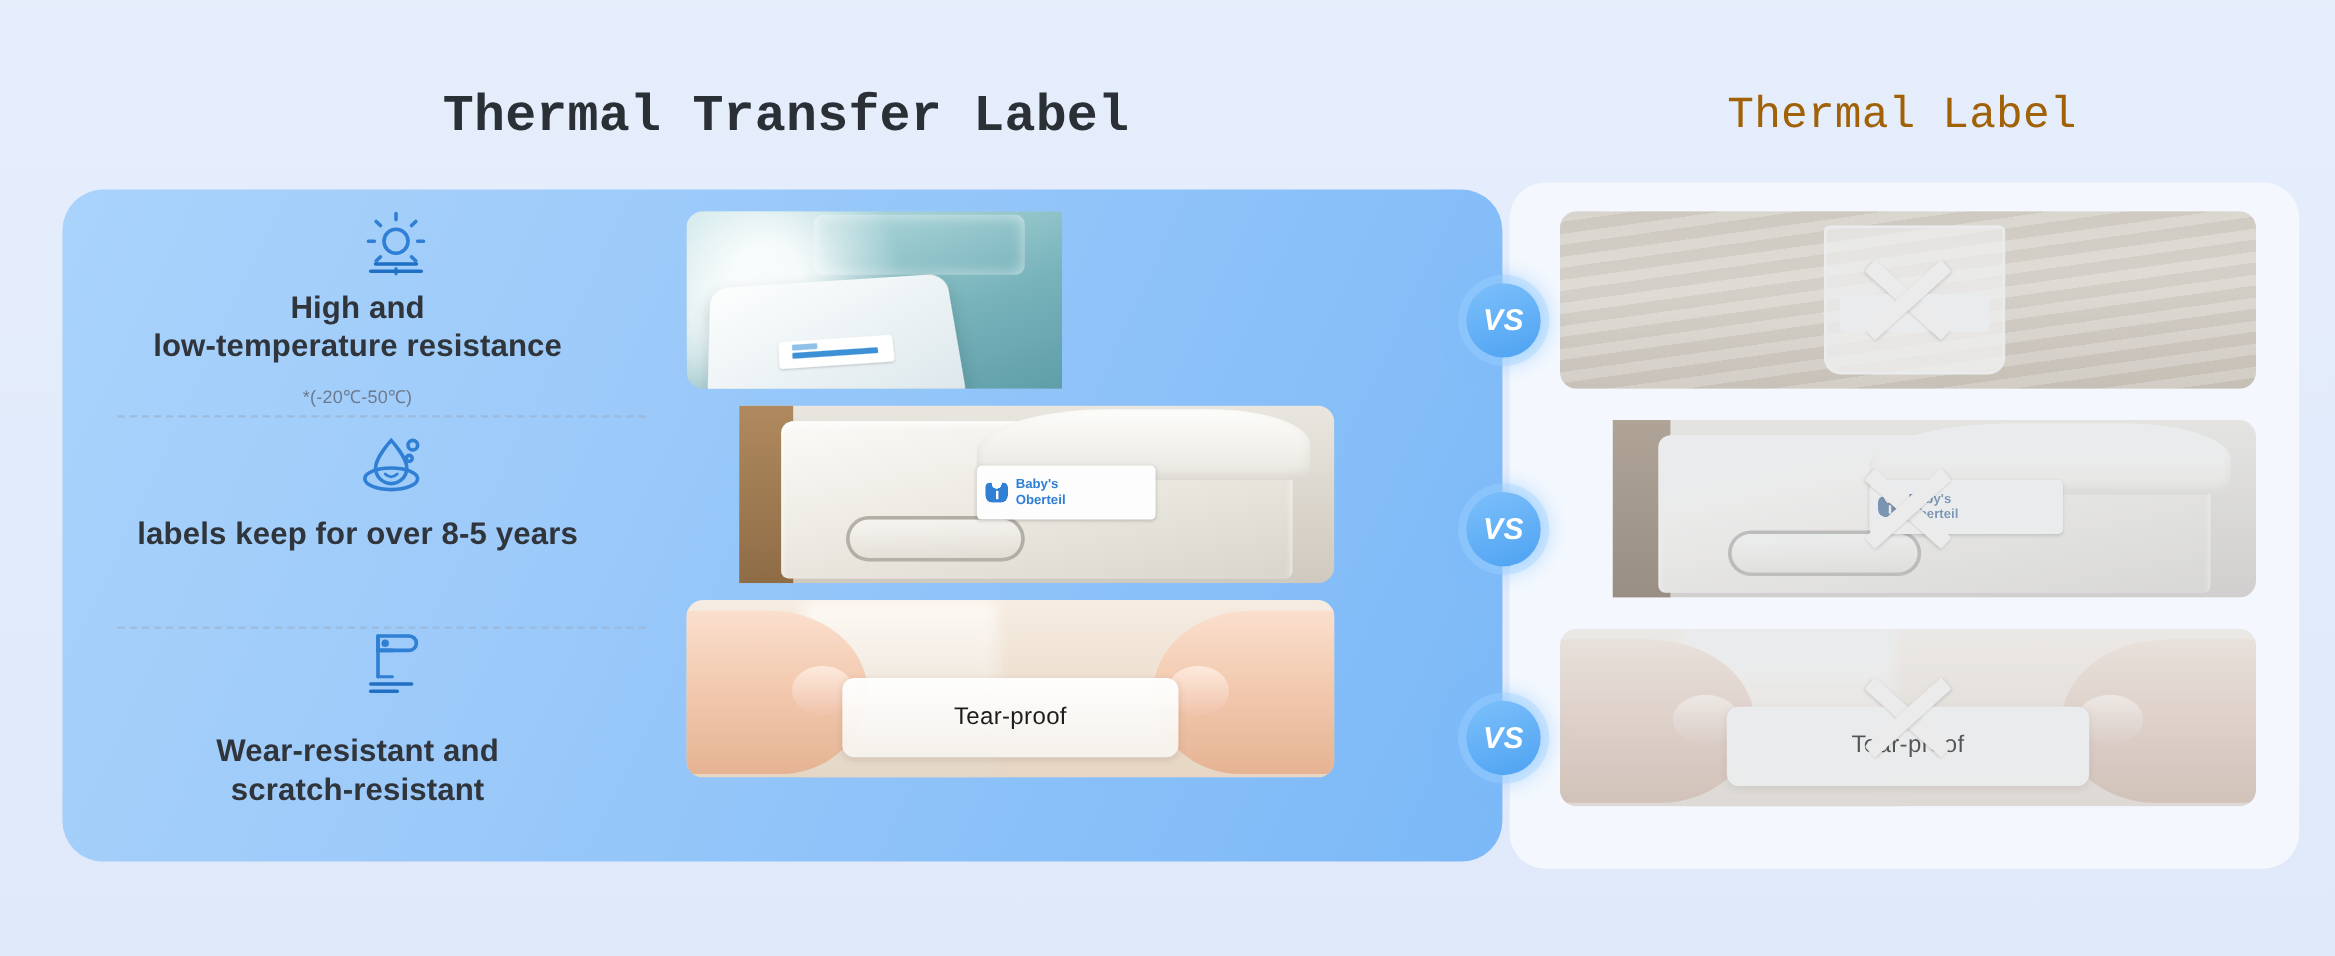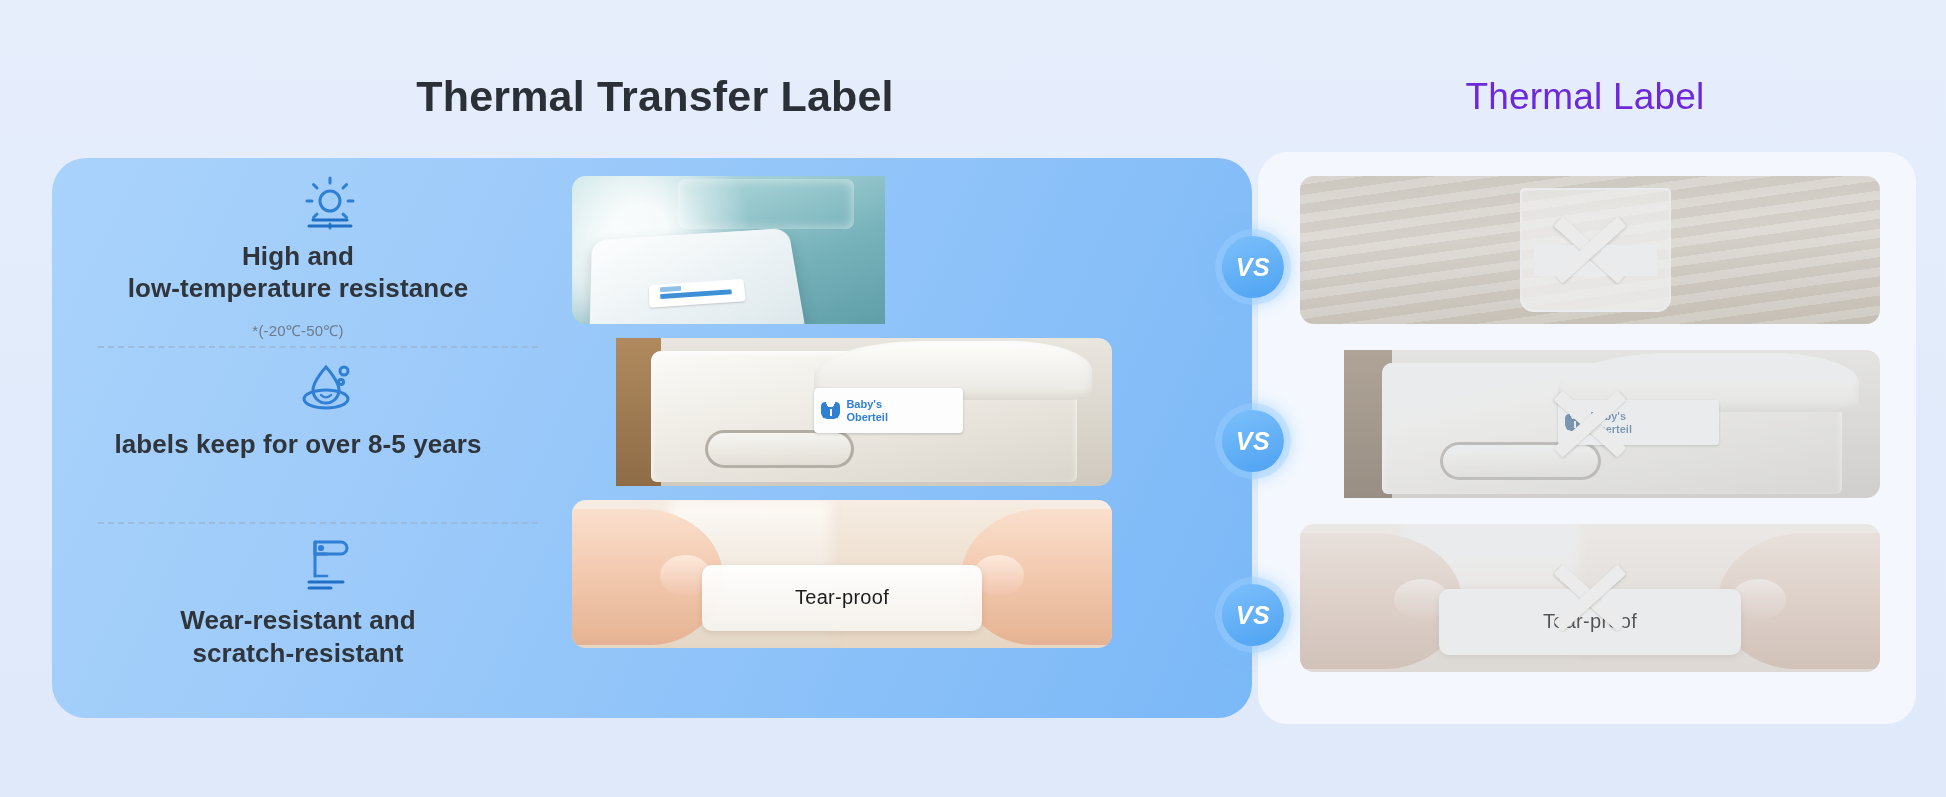--- a/index.html
+++ b/index.html
@@ -7,40 +7,40 @@
   body {
     width: 1946px;
     height: 797px;
     background: linear-gradient(180deg, #e6eefc 0%, #e2ebfb 55%, #e0e9fa 100%);
     font-family: "Liberation Sans", sans-serif;
     overflow: hidden;
     position: relative;
   }
 
   
-  .headings { position: absolute; top: 0; left: 0; width: 1910px; height: 150px; }
+  .headings { position: absolute; top: 0; left: 0; width: 1910px; height: 150px; font-family: Liberation Mono, monospace; }
 
   .title-left {
     position: absolute;
     left: 55px; top: 72px;
     width: 1200px;
     text-align: center;
     font-size: 43px;
     font-weight: bold;
     color: #2b2f36;
     letter-spacing: .2px;
   }
   .title-right {
     position: absolute;
     left: 1255px; top: 76px;
     width: 660px;
     text-align: center;
     font-size: 37px;
     font-weight: normal;
-    color: #6d28d9;
+    color: #a16207;
     letter-spacing: .2px;
   }
 
   
   .panel-left {
     position: absolute;
     left: 52px; top: 158px;
     width: 1200px; height: 560px;
     background: linear-gradient(115deg, #a9d3fb 0%, #a0ccfa 28%, #8fc3f9 62%, #7bb8f7 100%);
     border-radius: 34px;
@@ -56,21 +56,21 @@
   }
 
   
   .features { position: absolute; left: 0; top: 0; width: 520px; height: 560px; }
   .feature-row {
     position: absolute; left: 0; width: 520px; height: 168px;
     display: flex; align-items: center; flex-direction: column;
   }
   .feature-row.r0 { top: 14px; }
   .feature-row.r1 { top: 190px; }
-  .feature-row.r2 { top: 366px; }
+  .feature-row.r2 { top: 354px; gap: 17px; }
 
   .feature-icon {
     width: 108px; min-width: 108px; height: 80px;
     display: flex; align-items: center; justify-content: center;
     margin-left: 36px;
   }
   .feature-text { flex: 1; text-align: center; padding-right: 28px; }
   .feature-title {
     font-size: 26px; line-height: 1.26; color: #30343b; font-weight: bold;
     letter-spacing: .1px;

